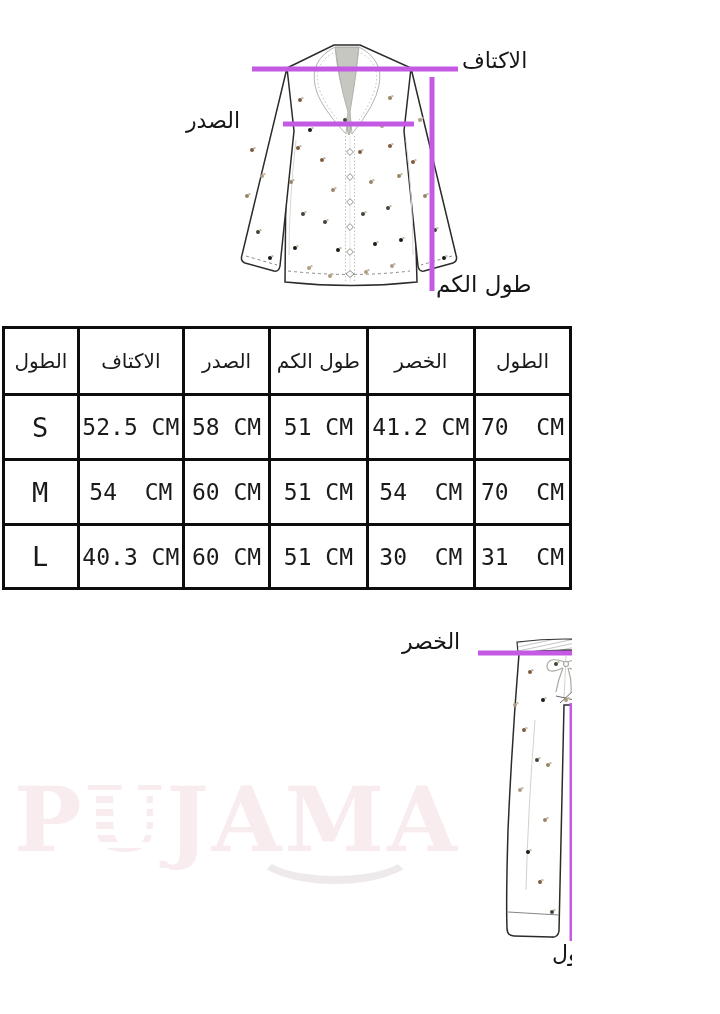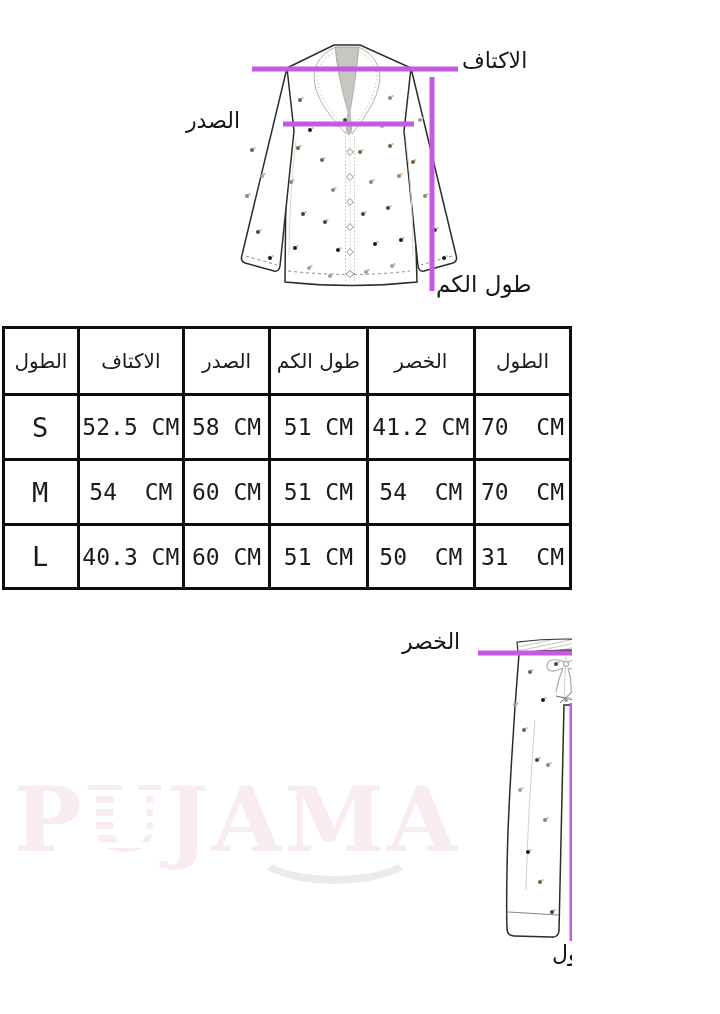--- a/index.html
+++ b/index.html
@@ -282,18 +282,18 @@
       <td class="val">60 CM</td>
       <td class="val">51 CM</td>
       <td class="val">54  CM</td>
       <td class="val">70  CM</td>
     </tr>
     <tr class="r3">
       <td class="size-cell">L</td>
       <td class="val">40.3 CM</td>
       <td class="val">60 CM</td>
       <td class="val">51 CM</td>
-      <td class="val">50  CM</td>
+      <td class="val">30  CM</td>
       <td class="val">31  CM</td>
     </tr>
   </tbody>
     </table>
 </div>
 
 </body></html>

